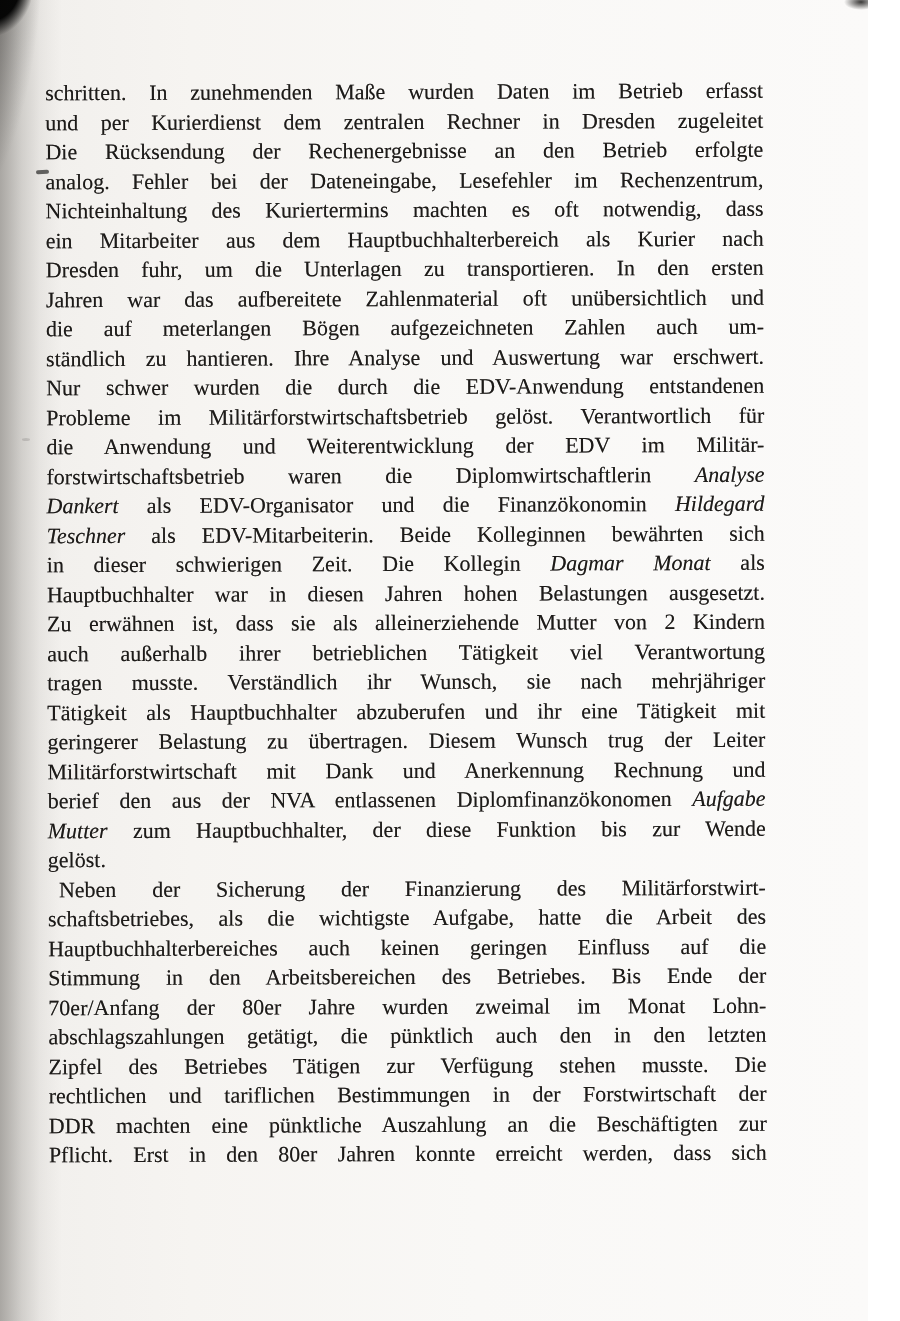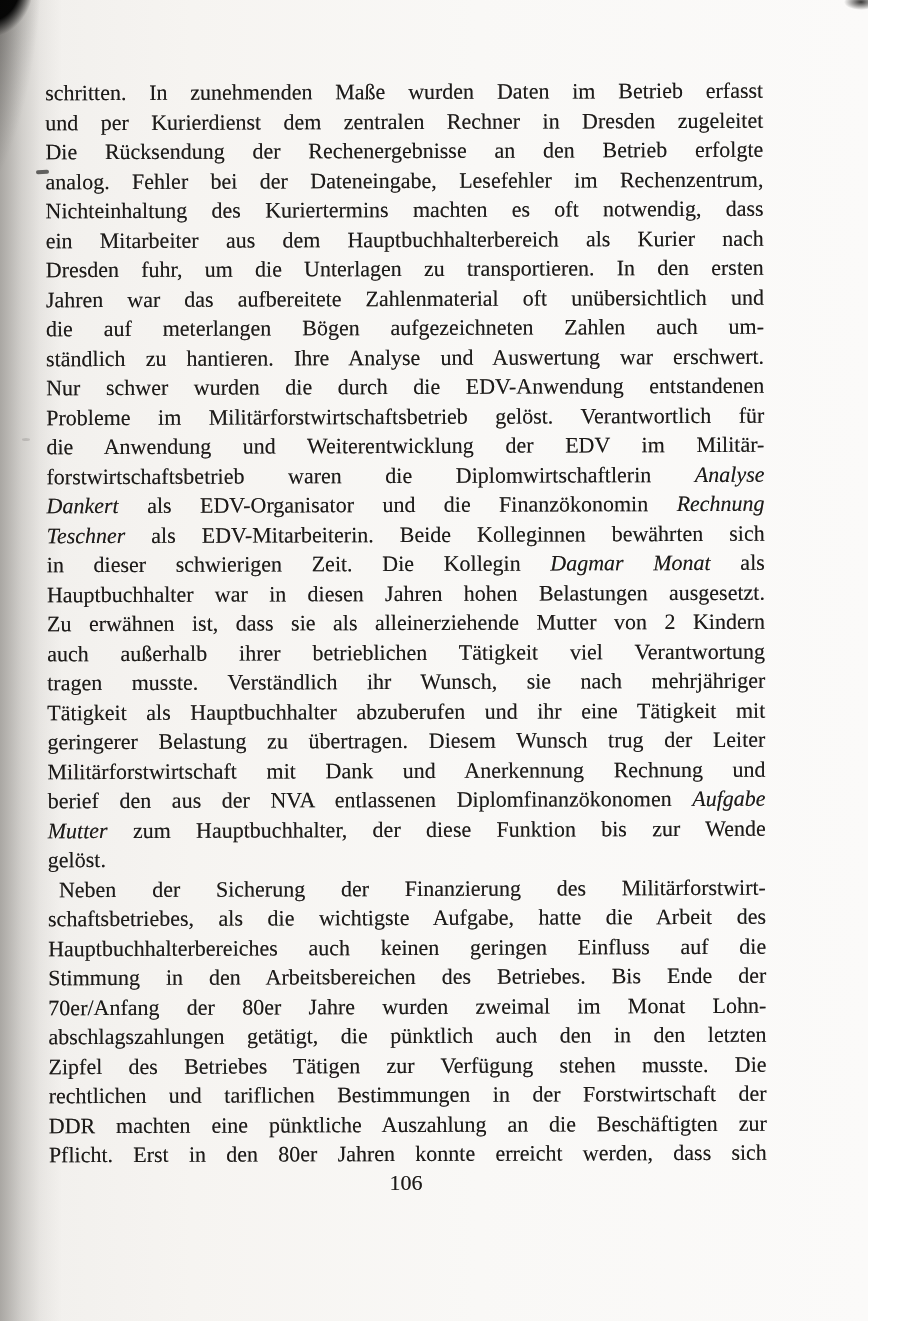--- a/index.html
+++ b/index.html
@@ -121,21 +121,21 @@
       <div class="line"><span>Nichteinhaltung des Kuriertermins machten es oft notwendig, dass</span></div>
       <div class="line"><span>ein Mitarbeiter aus dem Hauptbuchhalterbereich als Kurier nach</span></div>
       <div class="line"><span>Dresden fuhr, um die Unterlagen zu transportieren. In den ersten</span></div>
       <div class="line"><span>Jahren war das aufbereitete Zahlenmaterial oft unübersichtlich und</span></div>
       <div class="line"><span>die auf meterlangen Bögen aufgezeichneten Zahlen auch um-</span></div>
       <div class="line"><span>ständlich zu hantieren. Ihre Analyse und Auswertung war erschwert.</span></div>
       <div class="line"><span>Nur schwer wurden die durch die EDV-Anwendung entstandenen</span></div>
       <div class="line"><span>Probleme im Militärforstwirtschaftsbetrieb gelöst. Verantwortlich für</span></div>
       <div class="line"><span>die Anwendung und Weiterentwicklung der EDV im Militär-</span></div>
       <div class="line"><span>forstwirtschaftsbetrieb waren die Diplomwirtschaftlerin </span><i>Analyse</i></div>
-      <div class="line"><i>Dankert</i><span> als EDV-Organisator und die Finanzökonomin </span><i>Rechnung</i></div>
+      <div class="line"><i>Dankert</i><span> als EDV-Organisator und die Finanzökonomin </span><i>Hildegard</i></div>
       <div class="line"><i>Teschner</i><span> als EDV-Mitarbeiterin. Beide Kolleginnen bewährten sich</span></div>
       <div class="line"><span>in dieser schwierigen Zeit. Die Kollegin </span><i>Dagmar Monat</i><span> als</span></div>
       <div class="line"><span>Hauptbuchhalter war in diesen Jahren hohen Belastungen ausgesetzt.</span></div>
       <div class="line"><span>Zu erwähnen ist, dass sie als alleinerziehende Mutter von 2 Kindern</span></div>
       <div class="line"><span>auch außerhalb ihrer betrieblichen Tätigkeit viel Verantwortung</span></div>
       <div class="line"><span>tragen musste. Verständlich ihr Wunsch, sie nach mehrjähriger</span></div>
       <div class="line"><span>Tätigkeit als Hauptbuchhalter abzuberufen und ihr eine Tätigkeit mit</span></div>
       <div class="line"><span>geringerer Belastung zu übertragen. Diesem Wunsch trug der Leiter</span></div>
       <div class="line"><span>Militärforstwirtschaft mit Dank und Anerkennung Rechnung und</span></div>
       <div class="line"><span>berief den aus der NVA entlassenen Diplomfinanzökonomen </span><i>Aufgabe</i></div>
@@ -145,14 +145,13 @@
       <div class="line"><span>schaftsbetriebes, als die wichtigste Aufgabe, hatte die Arbeit des</span></div>
       <div class="line"><span>Hauptbuchhalterbereiches auch keinen geringen Einfluss auf die</span></div>
       <div class="line"><span>Stimmung in den Arbeitsbereichen des Betriebes. Bis Ende der</span></div>
       <div class="line"><span>70er/Anfang der 80er Jahre wurden zweimal im Monat Lohn-</span></div>
       <div class="line"><span>abschlagszahlungen getätigt, die pünktlich auch den in den letzten</span></div>
       <div class="line"><span>Zipfel des Betriebes Tätigen zur Verfügung stehen musste. Die</span></div>
       <div class="line"><span>rechtlichen und tariflichen Bestimmungen in der Forstwirtschaft der</span></div>
       <div class="line"><span>DDR machten eine pünktliche Auszahlung an die Beschäftigten zur</span></div>
       <div class="line"><span>Pflicht. Erst in den 80er Jahren konnte erreicht werden, dass sich</span></div>
     </main>
-  <div class="page-number">106</div>
 </div>
 
 </body></html>

